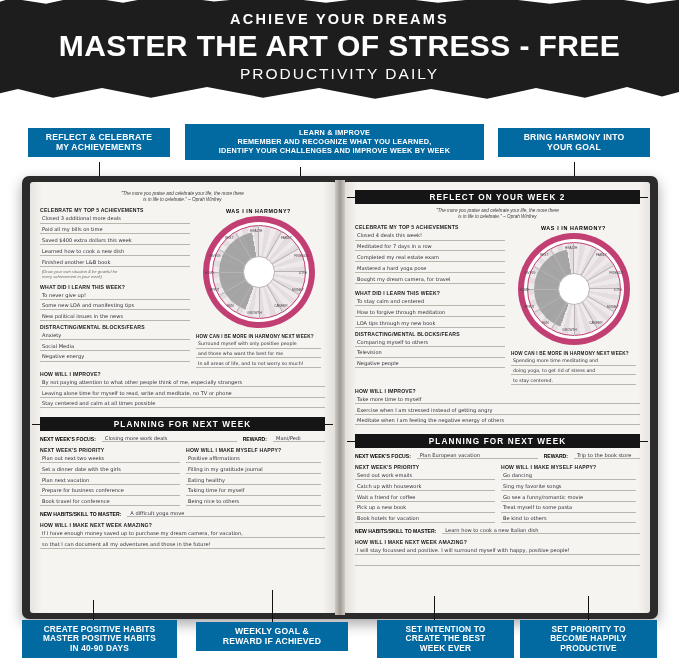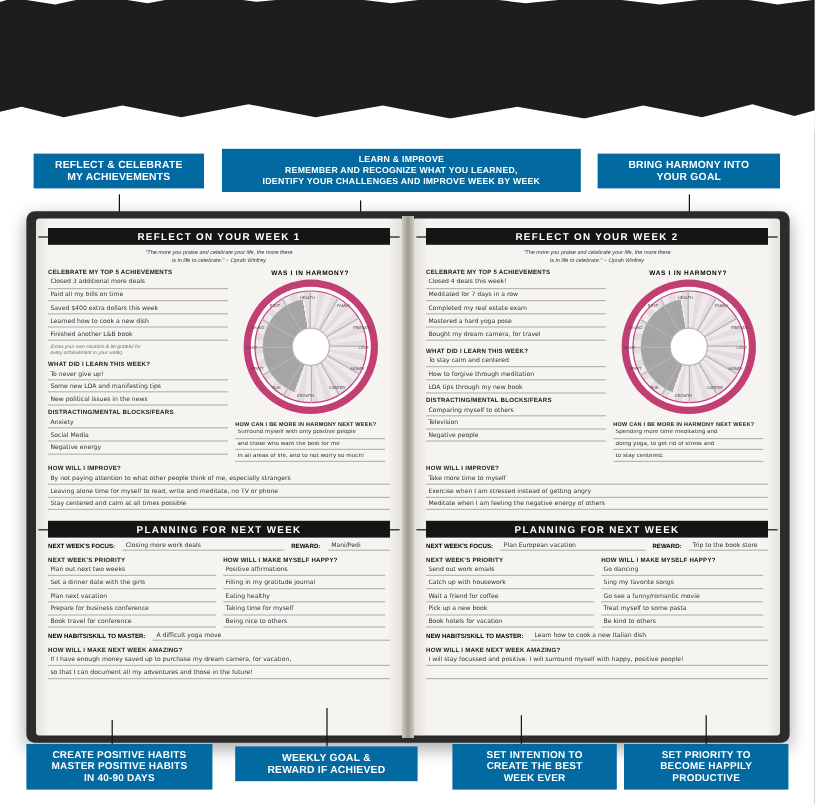--- a/index.html
+++ b/index.html
@@ -156,20 +156,25 @@
   .focus-val {
     flex:1; border-bottom:0.6px solid #b9b6b0; font-size:5.1px;
     font-family:"DejaVu Sans", sans-serif; color:#2f2f35; padding-left:3px;
   }
 </style>
 </head>
 <body>
 
 <div class="header">
   <div class="brush"></div>
+  <div class="hdr-text">
+    <div class="hdr-line1">ACHIEVE YOUR DREAMS</div>
+    <div class="hdr-line2">MASTER THE ART OF STRESS - FREE</div>
+    <div class="hdr-line3">PRODUCTIVITY DAILY</div>
+  </div>
 </div>
 
 <div class="callout" style="left:28px; top:128px; width:142px; font-size:8.6px;">
   <span style="white-space:pre-line;">REFLECT &amp; CELEBRATE
 MY ACHIEVEMENTS</span>
 </div>
 <div class="leader" style="left:99px; top:162px; width:1.4px; height:38px;"></div>
 <div class="leader" style="left:99px; top:199px; width:40px; height:1.4px;"></div>
 
 <div class="callout" style="left:185px; top:124px; width:299px; font-size:7.3px; line-height:1.2;">
@@ -182,21 +187,20 @@
 <div class="callout" style="left:498px; top:128px; width:152px; font-size:8.6px;">
   <span style="white-space:pre-line;">BRING HARMONY INTO
 YOUR GOAL</span>
 </div>
 <div class="leader" style="left:574px; top:162px; width:1.4px; height:55px;"></div>
 
 <div class="book">
 
   <div class="page page-left">
     <div class="pad">
-      <div class="sec-title">REFLECT ON YOUR WEEK 1</div>
       <div class="quote" style="white-space:pre-line;">"The more you praise and celebrate your life, the more there
 is in life to celebrate." ~ Oprah Winfrey</div>
 
       <div class="cols">
         <div class="col-l">
           <div class="blk-h">CELEBRATE MY TOP 5 ACHIEVEMENTS</div>
           <ul class="lines">
             <li>Closed 3 additional more deals</li>
             <li>Paid all my bills on time</li>
             <li>Saved $400 extra dollars this week</li>

